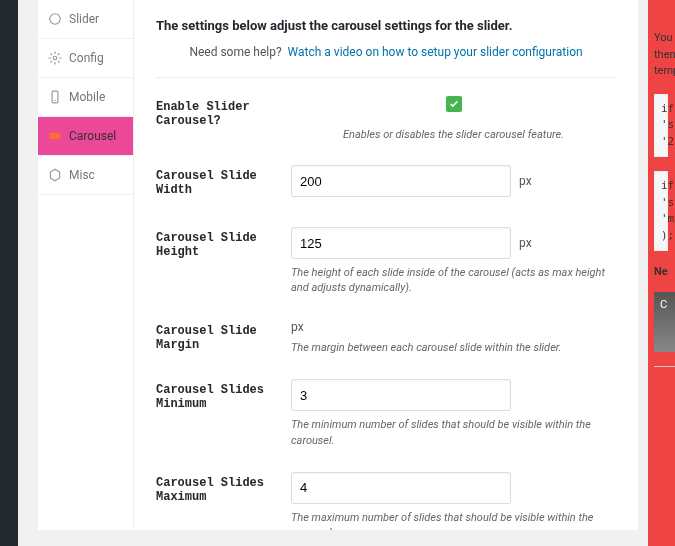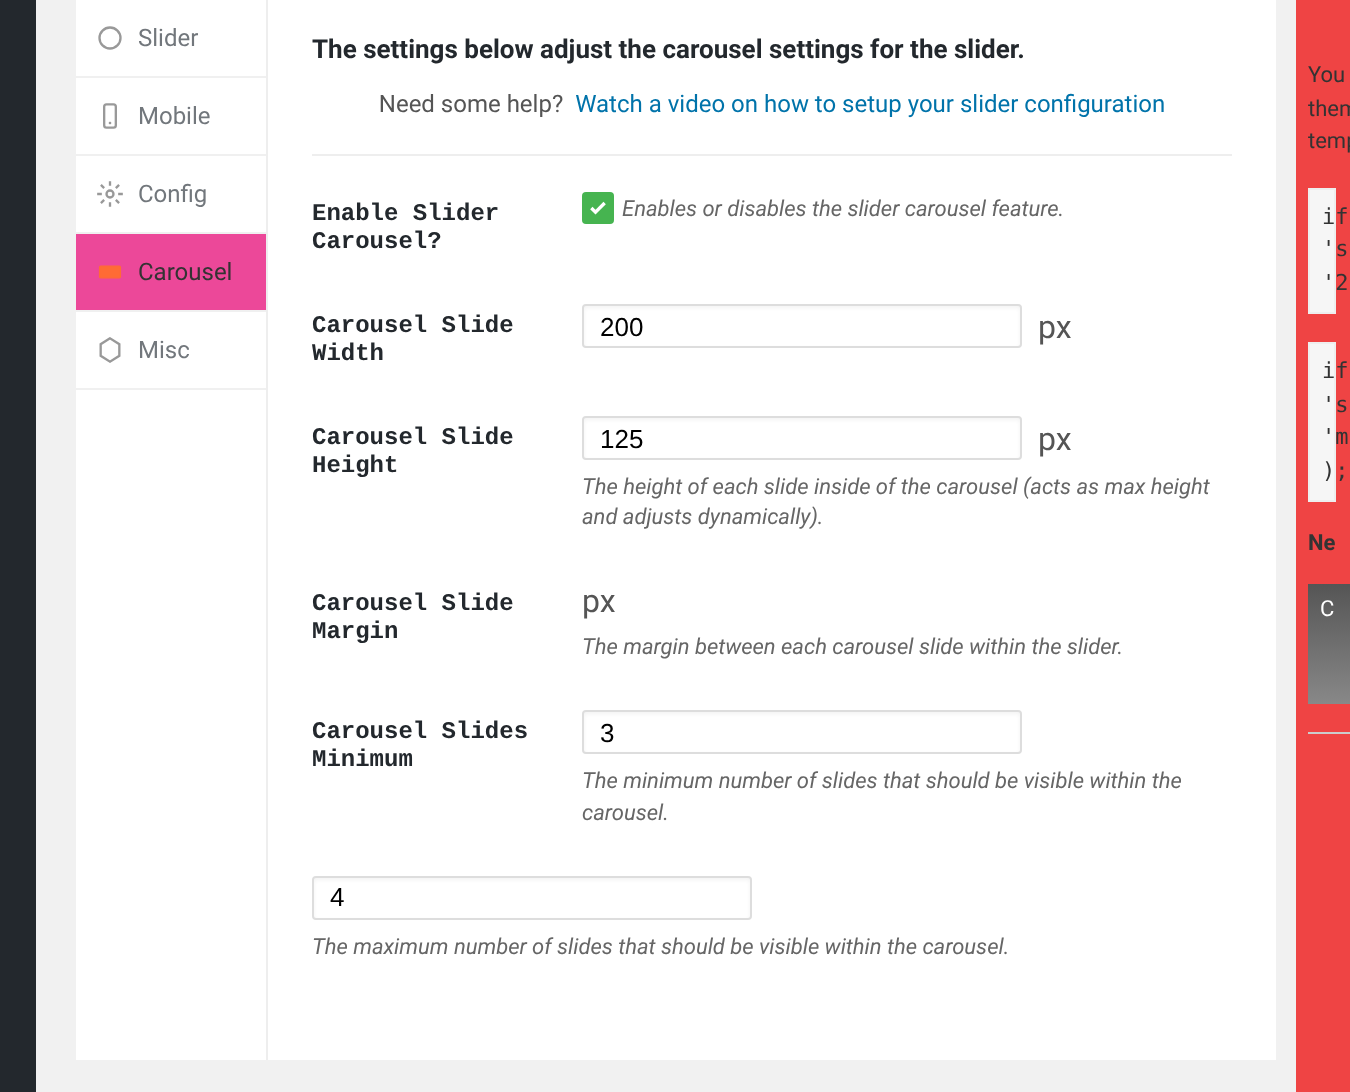--- a/index.html
+++ b/index.html
@@ -14,27 +14,27 @@
 .ic svg { width: 14px; height: 14px; }
 .sidebar-item.active .ic svg { fill: #ff6b35; stroke: #ff6b35; }
 .content { flex: 1; padding: 18px 22px; overflow-y: auto; }
 .heading { font-size: 13px; font-weight: 700; color: #23282d; margin-bottom: 12px; }
 .help-row { font-size: 12px; color: #555; margin-bottom: 18px; text-align: center; }
 .help-row a { color: #0073aa; text-decoration: none; }
 .divider { border: none; border-top: 1px solid #eee; margin-bottom: 18px; }
 .field-row { display: flex; margin-bottom: 24px; }
 .field-label { width: 135px; flex-shrink: 0; font-size: 12px; font-weight: 700; color: #23282d; padding-top: 4px; font-family: Liberation Mono, monospace; }
 .field-control { flex: 1; }
-.checkbox-wrap { display: flex; align-items: center; gap: 4px; }
+.checkbox-wrap { display: flex; align-items: center; gap: 16px; flex-direction: column; }
 .checkbox { width: 16px; height: 16px; background: #46b450; border-radius: 2px; display: inline-flex; align-items: center; justify-content: center; }
 .checkbox svg { width: 10px; height: 10px; }
 .help-text { font-size: 11px; font-style: italic; color: #666; }
 .input-wrap { display: flex; align-items: center; gap: 8px; margin-bottom: 6px; }
-.input-wrap input { width: 220px; height: 22px; padding: 4px 8px; border: 1px solid #ddd; border-radius: 2px; font-size: 13px; box-shadow: inset 0 1px 2px rgba(0,0,0,0.05); }
-.unit { font-size: 16px; color: #555; }
+.input-wrap input { width: 220px; height: 32px; padding: 4px 8px; border: 1px solid #ddd; border-radius: 2px; font-size: 13px; box-shadow: inset 0 1px 2px rgba(0,0,0,0.05); }
+.unit { font-size: 12px; color: #555; }
 .desc { font-size: 11px; font-style: italic; color: #666; line-height: 1.4; }
 .right-panel { position: absolute; left: 648px; top: 0; width: 27px; height: 546px; background: #ef4444; font-size: 11px; color: #333; padding-top: 30px; overflow: hidden; }
 .right-panel .txt { padding-left: 6px; line-height: 1.5; margin-bottom: 14px; white-space: nowrap; }
 .code-box { background: #f6f6f6; border: 1px solid #eee; padding: 6px; font-family: monospace; font-size: 11px; line-height: 1.5; margin: 0 16px 14px 6px; white-space: nowrap; }
 .right-heading { font-weight: 700; padding-left: 6px; margin-bottom: 14px; }
 .dark-box { margin-left: 6px; height: 60px; background: linear-gradient(to bottom, #555, #888); color: #fff; padding: 6px; font-size: 11px; }
 .right-divider { border: none; border-top: 1px solid #ccc; margin: 14px 0 0 6px; }
 </style>
 </head>
 <body>
@@ -48,34 +48,34 @@
         <span class="ic">
             <svg viewBox="0 0 24 24" fill="none" stroke="#999" stroke-width="2">
               <circle cx="12" cy="12" r="9"></circle>
             </svg>
           </span>
         <span>Slider</span>
       </div>
       <div class="sidebar-item">
         <span class="ic">
             <svg viewBox="0 0 24 24" fill="none" stroke="#999" stroke-width="2">
+              <circle cx="12" cy="12" r="3"></circle>
+              <path d="M12 1v4M12 19v4M4.2 4.2l2.8 2.8M17 17l2.8 2.8M1 12h4M19 12h4M4.2 19.8L7 17M17 7l2.8-2.8"></path>
+            </svg>
+          </span>
+        <span>Config</span>
+      </div>
+      <div class="sidebar-item">
+        <span class="ic">
+            <svg viewBox="0 0 24 24" fill="none" stroke="#999" stroke-width="2">
               <rect x="7" y="2" width="10" height="20" rx="2"></rect>
               <line x1="11" y1="18" x2="13" y2="18"></line>
             </svg>
           </span>
         <span>Mobile</span>
-      </div>
-      <div class="sidebar-item">
-        <span class="ic">
-            <svg viewBox="0 0 24 24" fill="none" stroke="#999" stroke-width="2">
-              <circle cx="12" cy="12" r="3"></circle>
-              <path d="M12 1v4M12 19v4M4.2 4.2l2.8 2.8M17 17l2.8 2.8M1 12h4M19 12h4M4.2 19.8L7 17M17 7l2.8-2.8"></path>
-            </svg>
-          </span>
-        <span>Config</span>
       </div>
       <div class="sidebar-item active">
         <span class="ic">
             <svg viewBox="0 0 24 24" fill="#ff6b35">
               <rect x="3" y="7" width="18" height="10" rx="1"></rect>
             </svg>
           </span>
         <span>Carousel</span>
       </div>
       <div class="sidebar-item">
@@ -144,20 +144,21 @@
         <div class="field-label">Carousel Slides Minimum</div>
         <div class="field-control">
           <div class="input-wrap">
             <input type="text" value="3" style="">
           </div>
           <div class="desc">The minimum number of slides that should be visible within the carousel.</div>
         </div>
       </div>
 
       <div class="field-row">
+        <div class="field-label">Carousel Slides Maximum</div>
         <div class="field-control">
           <div class="input-wrap">
             <input type="text" value="4" style="">
           </div>
           <div class="desc">The maximum number of slides that should be visible within the carousel.</div>
         </div>
       </div>
 
     </div>
   </div>

